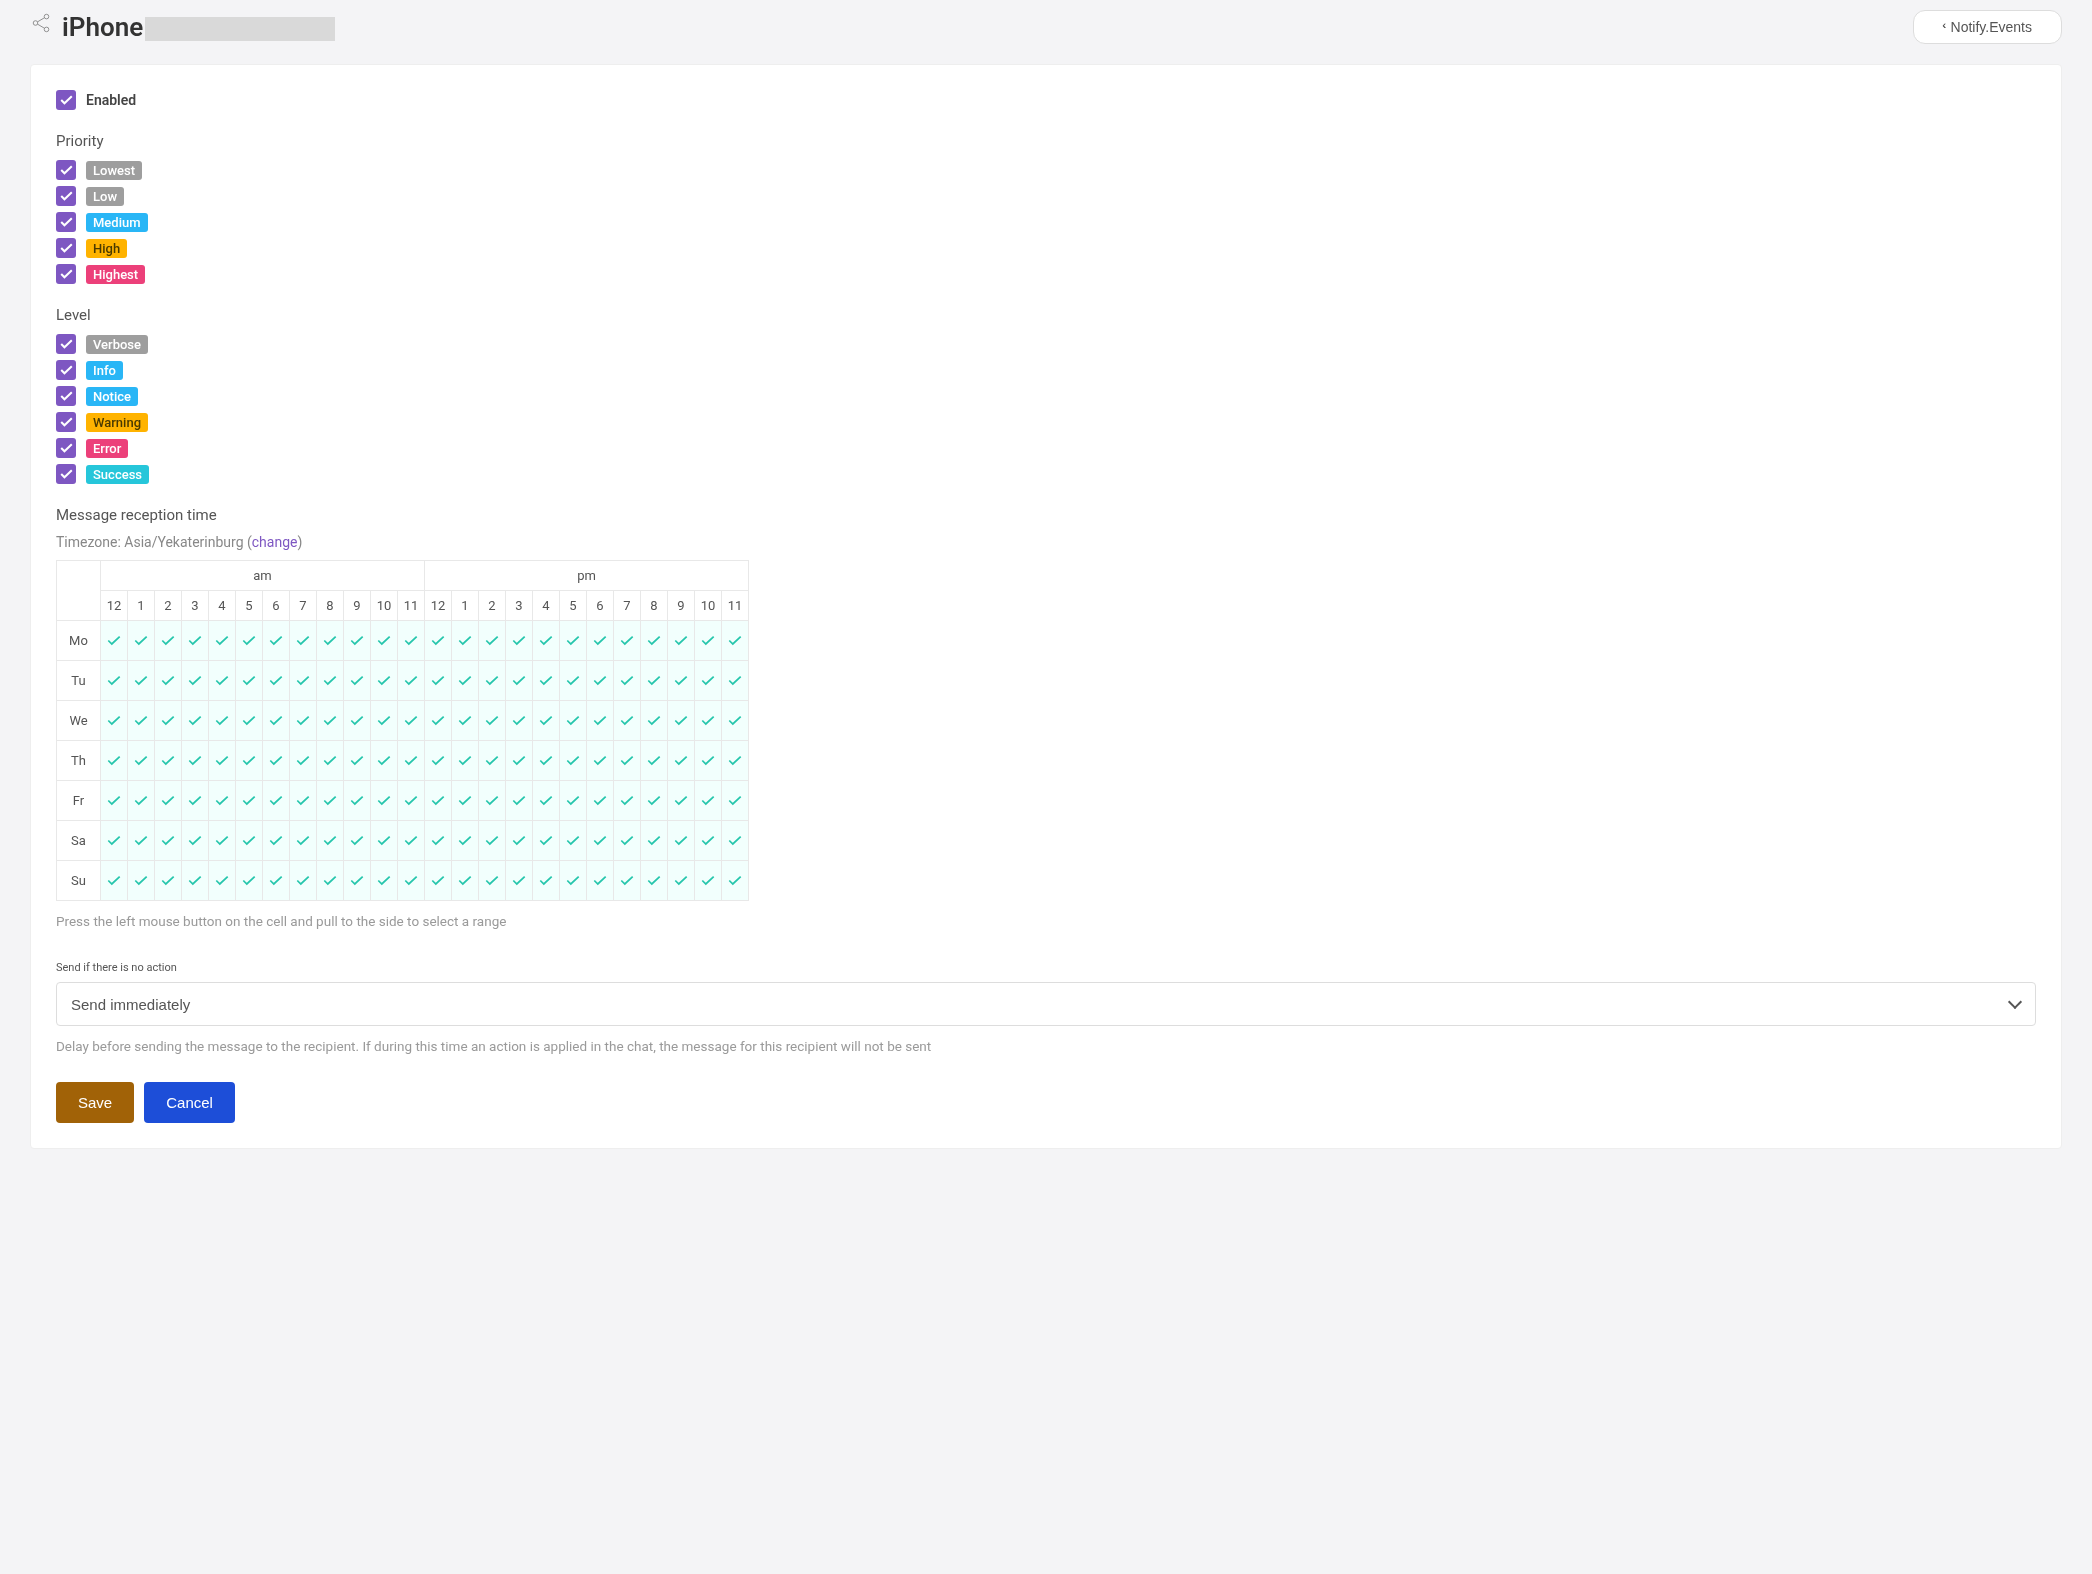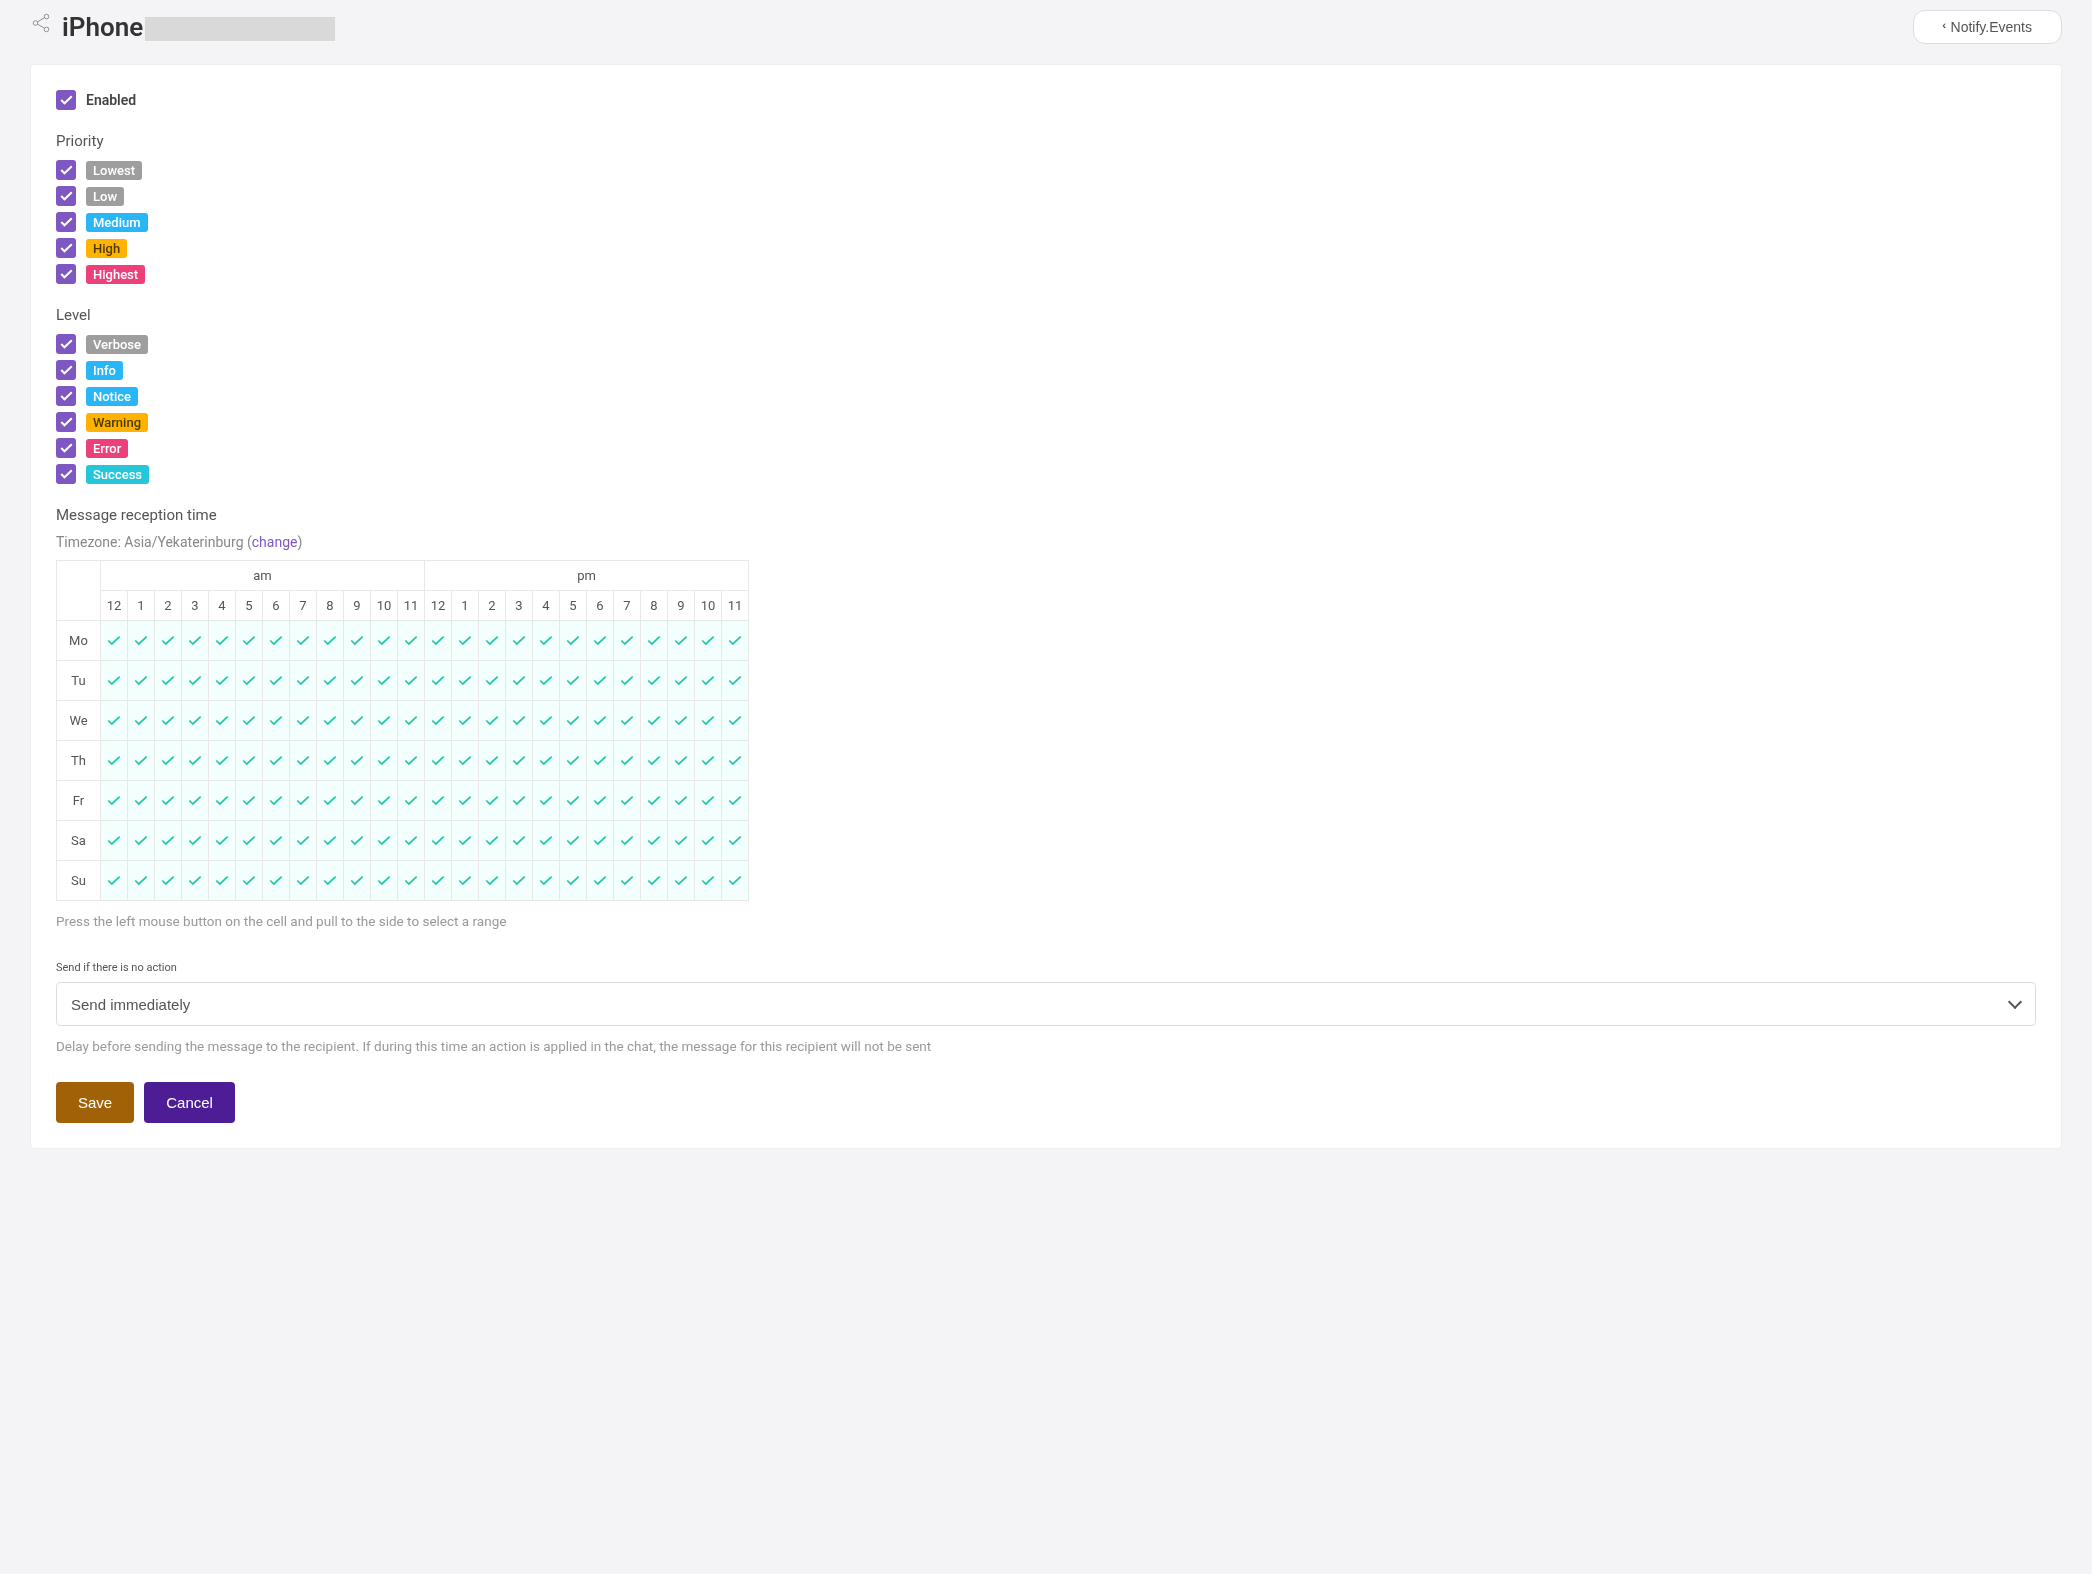--- a/index.html
+++ b/index.html
@@ -202,21 +202,21 @@
   }
   .btn {
     border: none;
     border-radius: 4px;
     padding: 12px 22px;
     font-size: 15px;
     color: #fff;
     cursor: pointer;
   }
   .btn-primary { background: #a16207; }
-  .btn-secondary { background: #4c1d95; }
+  .btn-secondary { background: #1d4ed8; }
 </style>
 </head>
 <body>
 
 <div class="page">
 
   <div class="page-header">
     <div class="title-group">
       <span class="share-icon">
         <svg viewBox="0 0 24 24">

